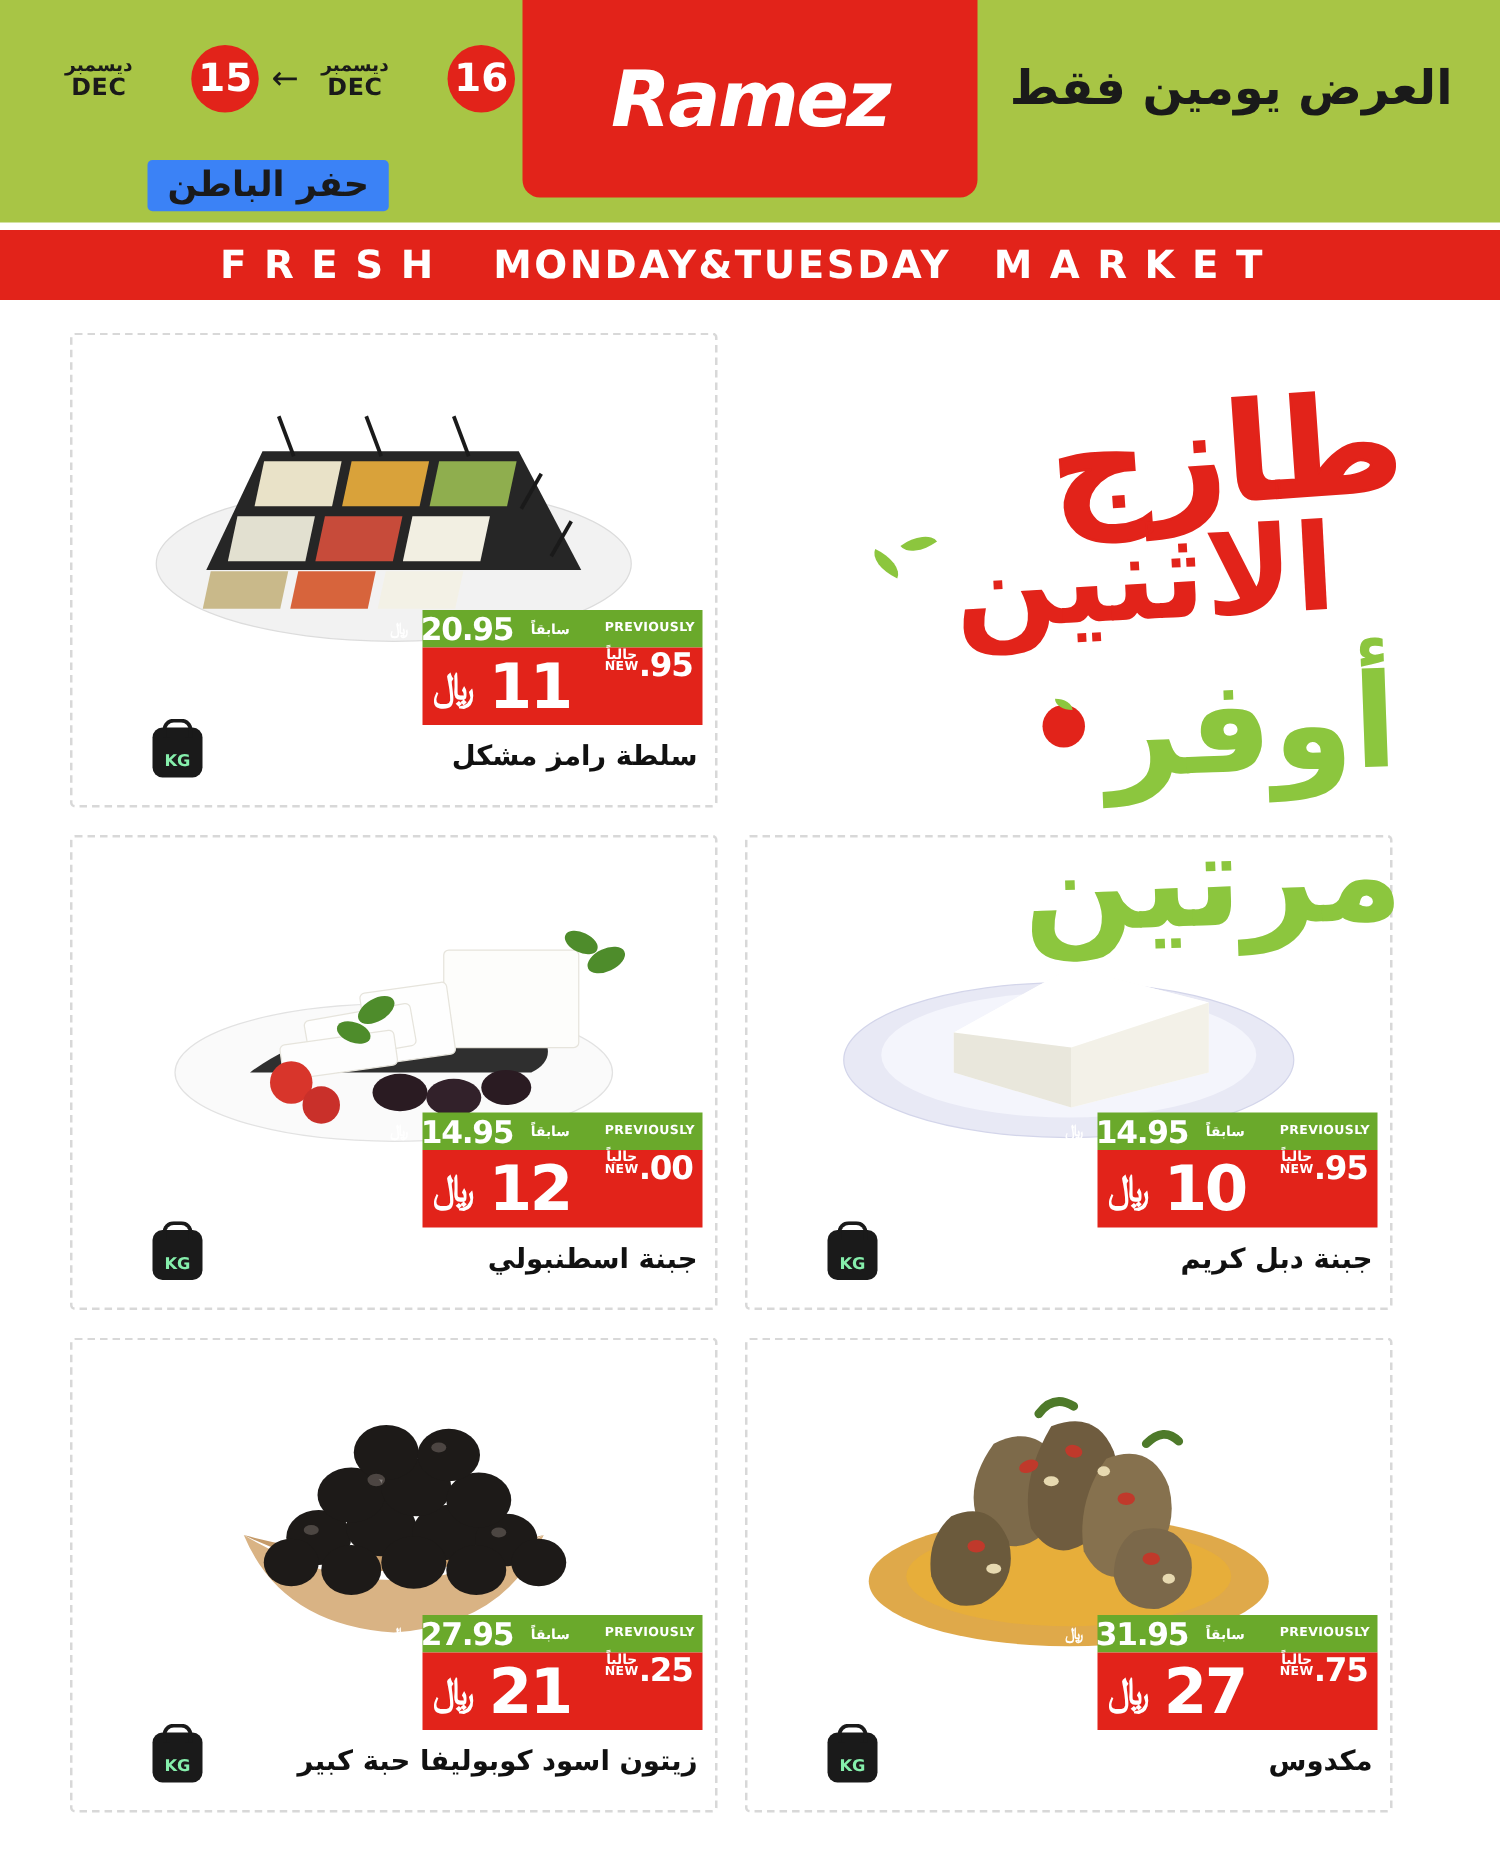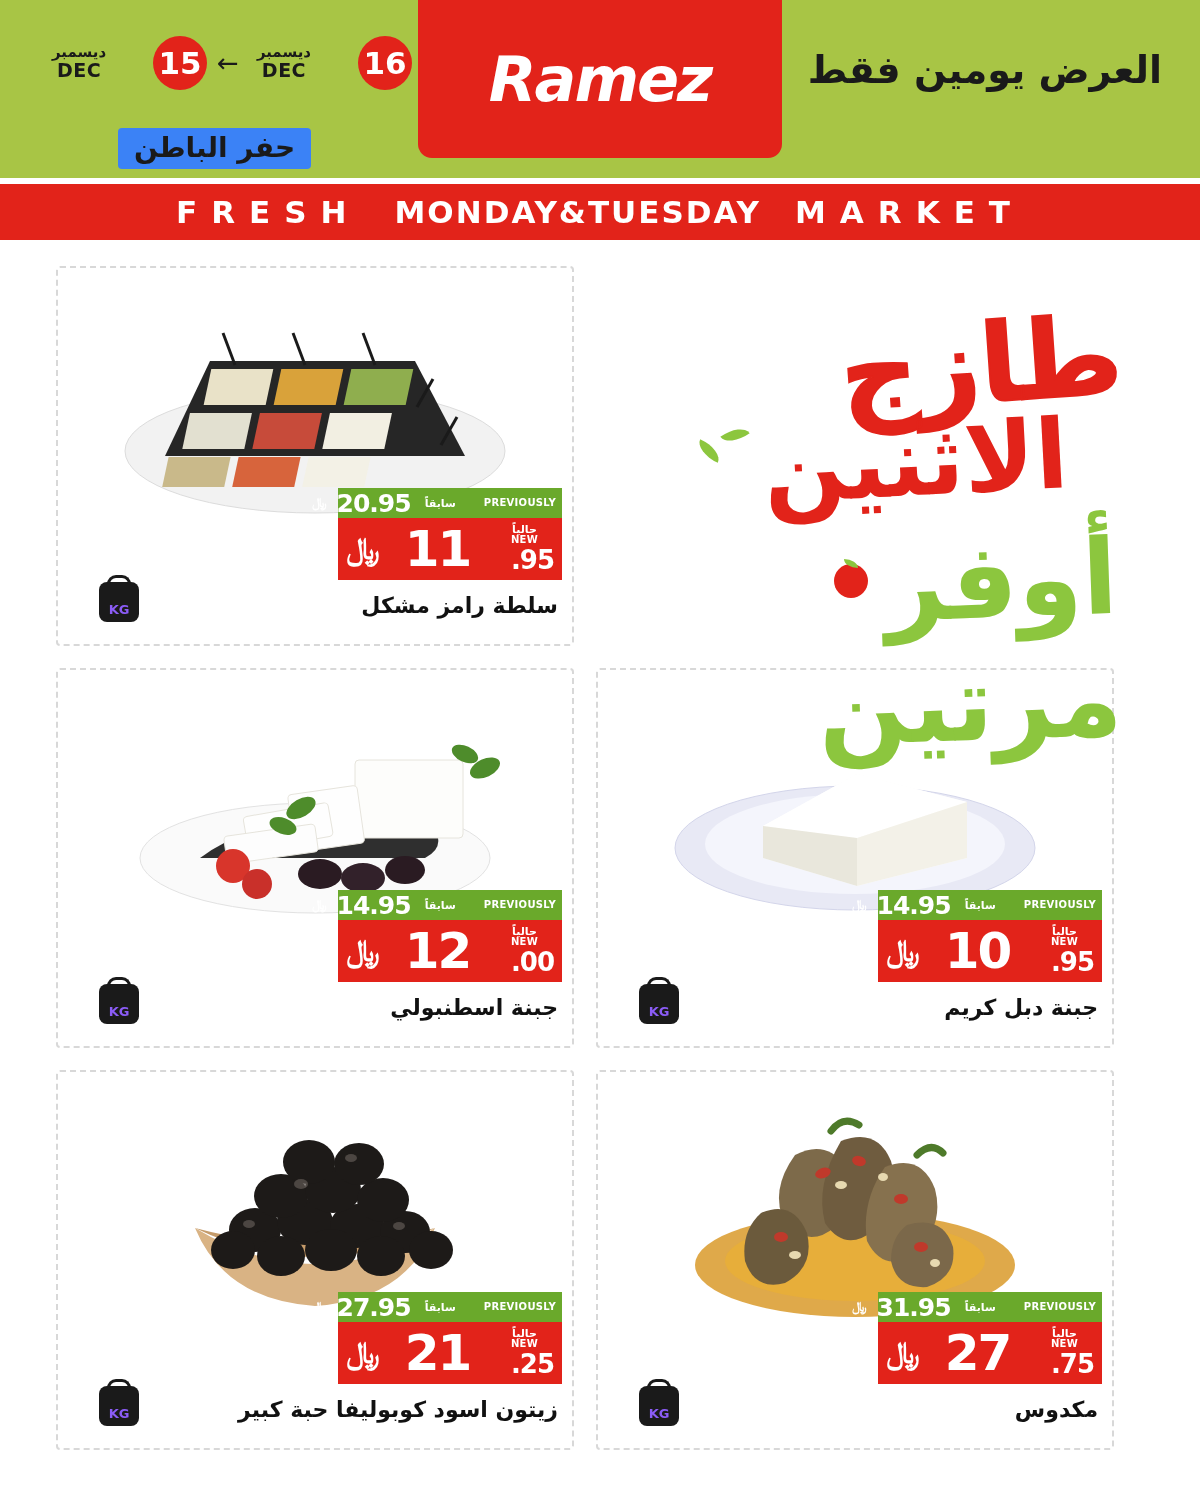--- a/index.html
+++ b/index.html
@@ -109,25 +109,25 @@
   .prod-img {
     position: absolute;
     left: 0; right: 0; top: 18px;
     height: 250px;
     display: flex; align-items: center; justify-content: center;
   }
   .prod-img svg { display: block; }
 
   .kg-badge {
     position: absolute;
-    left: 41px; bottom: 22px;
+    left: 64px; bottom: 22px;
     width: 40px; height: 40px;
     background: #1a1a1a;
     border-radius: 8px;
-    color: #8b5cf6;
+    color: #86efac;
     display: flex; align-items: flex-end; justify-content: center;
     padding-bottom: 5px;
     font-size: 13px; font-weight: bold;
   }
   .kg-badge::before {
     content: "";
     position: absolute;
     top: -7px; left: 50%; transform: translateX(-50%);
     width: 18px; height: 12px;
     border: 3px solid #1a1a1a;
@@ -175,21 +175,21 @@
     width: 34px;
     font-family: "DejaVu Sans", sans-serif;
   }
   .new-int {
     display: flex; align-items: center;
     font-size: 50px; font-weight: bold;
     letter-spacing: -2px;
     flex: 1; justify-content: center;
   }
   .new-right {
-    display: flex; flex-direction: column; align-items: flex-start; justify-content: center; margin-left: 16px;
+    display: flex; flex-direction: row; align-items: flex-start; justify-content: center; margin-left: 16px;
   }
   .new-label { line-height: 1.0; text-align: center; }
   .new-label .ar { font-size: 11px; font-weight: bold; display: block; }
   .new-label .en { font-size: 10px; font-weight: bold; display: block; letter-spacing: .3px; }
   .new-dec { font-size: 26px; font-weight: bold; letter-spacing: -1px; }
 
   .prod-name {
     position: absolute;
     right: 14px; bottom: 26px;
     font-size: 22px; font-weight: bold; color: #111;

